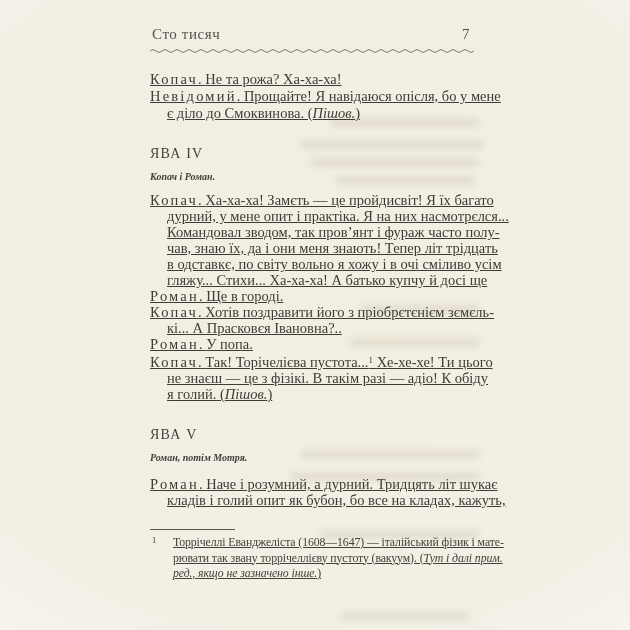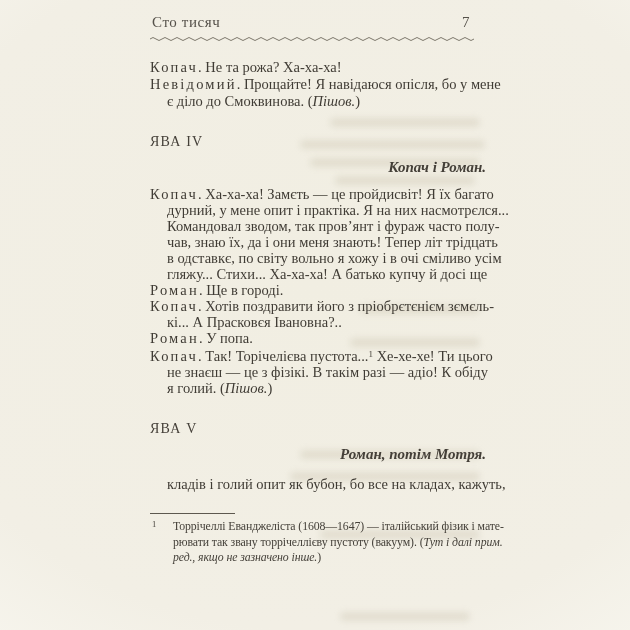--- a/index.html
+++ b/index.html
@@ -6,41 +6,41 @@
   body{
     width:630px;height:630px;position:relative;overflow:hidden;
     font-family:"Liberation Serif","DejaVu Serif",serif;
     background:#ffffff;
   }
   .page{
     position:absolute;inset:0;
     background:radial-gradient(120% 100% at 50% 45%, #f1eee2 0%, #f2efe5 55%, #faf9f3 85%, #ffffff 100%);
   }
   .content{
-    position:absolute;left:150px;top:0;width:336px;
+    position:absolute;left:150px;top:12px;width:336px;
     color:#403c35;font-size:14.5px;
   }
   .header{
     display:flex;justify-content:space-between;align-items:baseline;
     padding:14px 16px 0 2px;color:#55514a;font-size:15px;letter-spacing:.6px;
   }
   .wavy{display:block;margin-top:3px;}
-  .line{white-space:nowrap;}
+  .line{white-space:nowrap;text-decoration:underline;}
   .dlg{line-height:16px;}
   .gA{margin-top:17px;line-height:17px;}
   .gB{margin-top:10px;}
   .gC{margin-top:13px;}
   .cont{padding-left:17px;}
   .speaker{letter-spacing:2.2px;}
   .it{font-style:italic;}
   .sup{font-size:9px;vertical-align:4px;letter-spacing:0;}
   .scene-h{text-align:left;letter-spacing:1.2px;font-size:14px;color:#443f38;}
   .h4{margin-top:24px;}
   .h5{margin-top:25px;}
-  .cast{text-align:right;font-weight:bold;font-style:italic;font-size:15px;margin-top:9px;color:#443f38;}
+  .cast{text-align:left;font-weight:bold;font-style:italic;font-size:10px;margin-top:9px;color:#443f38;}
   .fnrule{margin-top:21px;width:85px;height:1px;background:#5d584f;}
   .fn{margin-top:5px;padding-left:23px;font-size:11.8px;line-height:15.5px;color:#45413a;}
   .fn .line{position:relative;letter-spacing:-.1px;}
   .fnmark{position:absolute;left:-21px;top:-2px;font-size:8.5px;}
   .smudge{position:absolute;height:9px;border-radius:5px;
     background:rgba(172,162,132,.20);filter:blur(3px);}
 </style>
 </head>
 <body>
 
@@ -90,20 +90,21 @@
         <div class="line"><span class="speaker">Роман</span>. <span>У попа.</span></div>
         <div class="line"><span class="speaker">Копач</span>. <span>Так! Торічелієва пустота...</span><span class="sup">1</span><span> Хе-хе-хе! Ти цього</span></div>
         <div class="line cont"><span>не знаєш — це з фізікі. В такім разі — адіо! К обіду</span></div>
         <div class="line cont"><span>я голий. (</span><span class="it">Пішов.</span><span>)</span></div>
       </div>
 
     <div class="scene-h h5">ЯВА V</div>
     <div class="cast">Роман, потім Мотря.</div>
 
     <div class="dlg gC">
+        <div class="line"><span class="speaker">Роман</span>. <span>Наче і розумний, а дурний. Тридцять літ шукає</span></div>
         <div class="line cont"><span>кладів і голий опит як бубон, бо все на кладах, кажуть,</span></div>
       </div>
 
     <div class="fnrule"></div>
     <div class="dlg fn">
         <div class="line"><span class="fnmark">1</span><span>Торрічеллі Еванджеліста (1608—1647) — італійський фізик і мате-</span></div>
         <div class="line"><span>рювати так звану торрічеллієву пустоту (вакуум). (</span><span class="it">Тут і далі прим.</span></div>
         <div class="line"><span class="it">ред., якщо не зазначено інше.</span><span>)</span></div>
       </div>
 

